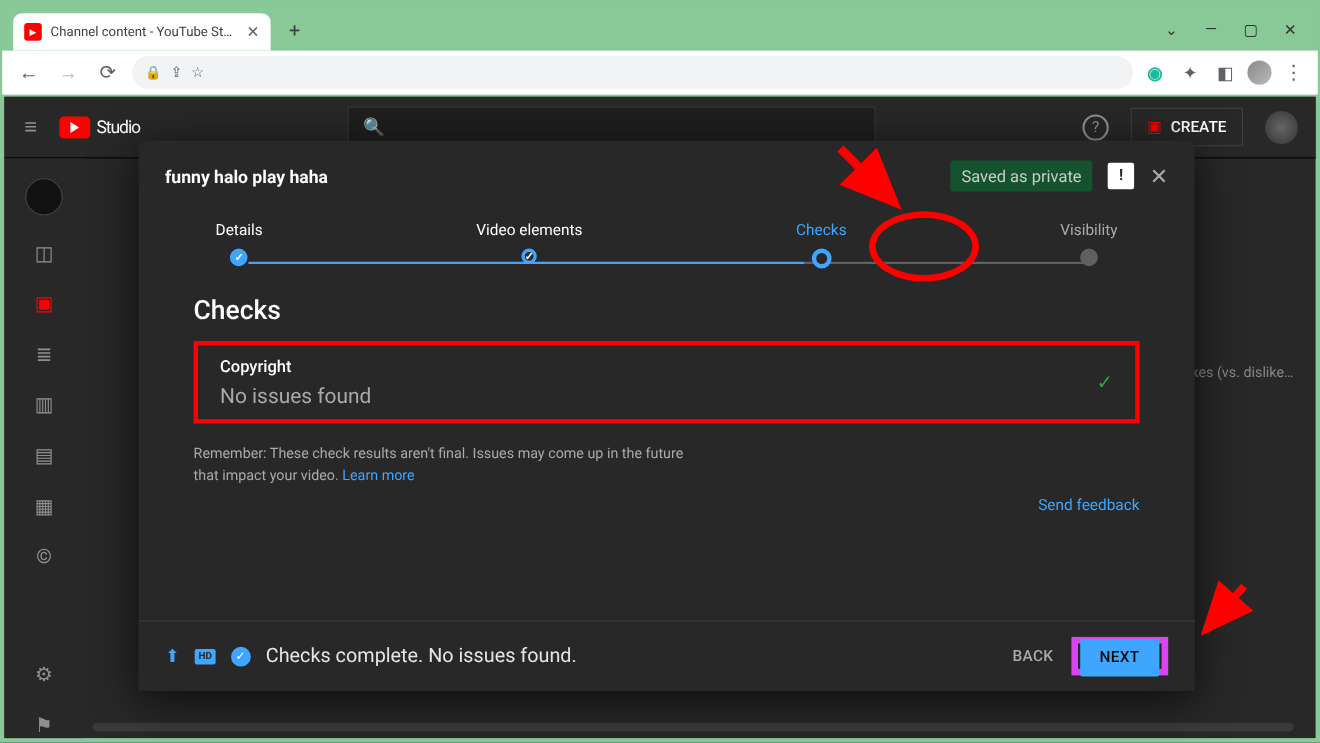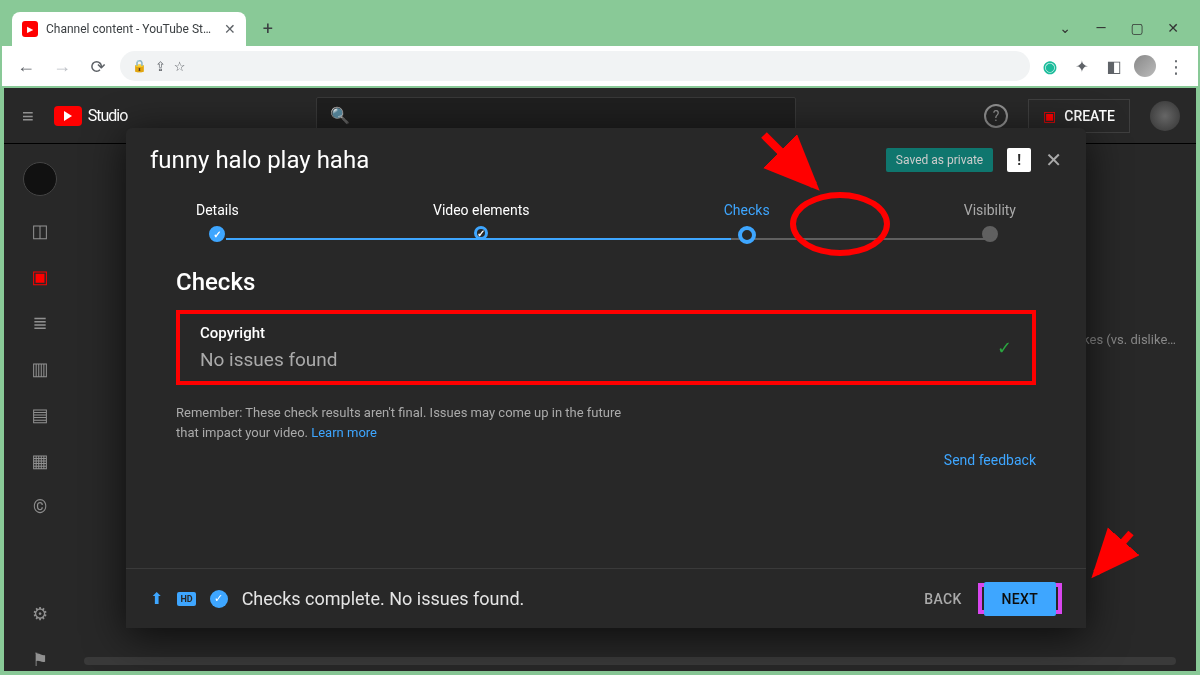--- a/index.html
+++ b/index.html
@@ -45,22 +45,22 @@
 
 .leftnav { position:absolute; left:0; top:56px; bottom:0; width:72px; background:#282828; display:flex; flex-direction:column; align-items:center; padding-top:18px; gap:22px;}
 .leftnav .nv{ color:#909090; font-size:18px; width:24px; height:24px; display:flex; align-items:center; justify-content:center;}
 .leftnav .nv.active{ color:#f00; }
 .leftnav .divider{flex:1;}
 .leftnav .nv.avimg{width:34px; height:34px; border-radius:50%; background:#111; border:1px solid #444;}
 
 
 .modal { position:absolute; left:122px; top:40px; width:960px; height:500px; background:#282828; border-radius:6px; box-shadow:0 8px 40px rgba(0,0,0,.7); display:flex; flex-direction:column; color:#e4e4e4;}
 .modal-hdr { padding:18px 24px; display:flex; align-items:center; }
-.modal-title { font-size:24px; font-weight:400; color:#fff;}
-.saved-chip { margin-left:auto; background:#0f766e; padding:5px 10px; font-size:12px; color:#ccc; border-radius:2px;}
+.modal-title { font-size:16px; font-weight:700; color:#fff;}
+.saved-chip { margin-left:auto; background:#14532d; padding:5px 10px; font-size:15px; color:#ccc; border-radius:2px;}
 .fb-ico { margin-left:14px; width:24px; height:24px; background:#fff; border-radius:2px; color:#282828; display:flex; align-items:center; justify-content:center; font-size:14px; font-weight:bold;}
 .close-x { margin-left:14px; color:#aaa; font-size:20px; cursor:pointer;}
 
 .stepper { padding:10px 70px 14px; position:relative; }
 .stepline { position:absolute; top:46px; left:100px; right:100px; height:2px; background:#606060;}
 .stepline .prog{ height:2px; background:#3ea6ff; width:66.5%;}
 .steps { display:flex; justify-content:space-between; position:relative;}
 .step { display:flex; flex-direction:column; align-items:center; gap:8px; font-size:14px; color:#aaa; z-index:2;}
 .step.active{ color:#3ea6ff; }
 .step.done{ color:#fff;}
@@ -82,21 +82,21 @@
 .sendfb { text-align:right; margin-top:10px; color:#3ea6ff; font-size:14px;}
 
 .modal-ftr { border-top:1px solid #3a3a3a; padding:14px 24px; display:flex; align-items:center; gap:14px; background:#282828;}
 .fic{ color:#3ea6ff; font-size:16px; }
 .hd-badge{ background:#3ea6ff; color:#282828; font-size:9px; font-weight:bold; padding:2px 3px; border-radius:2px;}
 .check-circ{ width:18px; height:18px; border-radius:50%; background:#3ea6ff; display:flex; align-items:center; justify-content:center; color:#fff; font-size:11px;}
 .status-txt{ font-size:18px; color:#e5e5e5;}
 .ftr-right{ margin-left:auto; display:flex; align-items:center; gap:16px;}
 .btn-back{ color:#aaa; font-size:14px; font-weight:500; letter-spacing:.3px;}
 .btn-next{ background:#3ea6ff; color:#0d0d0d; font-size:14px; font-weight:500; padding:9px 18px; border-radius:2px; letter-spacing:.3px;}
-.btn-next-wrap{ border:4px solid #d946ef; padding:2px;}
+.btn-next-wrap{ border:6px solid #d946ef; padding:2px;}
 
 
 .anno-ellipse{ position:absolute; border:6px solid #f00; border-radius:50%; pointer-events:none;}
 .anno-arrow{ position:absolute; pointer-events:none;}
 .anno-arrow svg{overflow:visible;}
 
 
 .bg-columns { position:absolute; top:244px; right:20px; color:#888; font-size:13px;}
 .scrollhint{ position:absolute; bottom:6px; left:80px; right:20px; height:8px; background:#3a3a3a; border-radius:4px;}
 </style>

